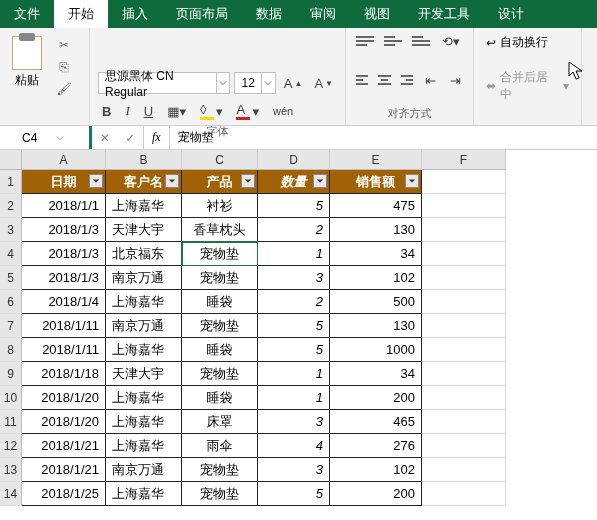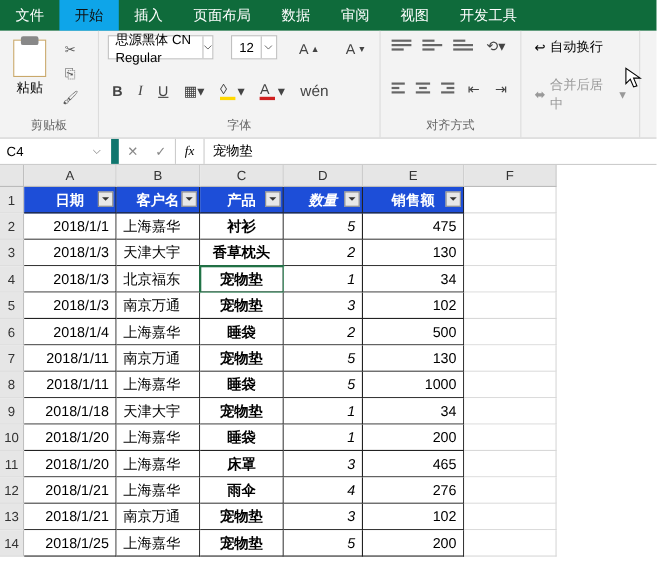--- a/index.html
+++ b/index.html
@@ -1,27 +1,27 @@
 <!DOCTYPE html>
 <html><head>
 <meta charset="utf-8">
 <style>
 * { margin: 0; padding: 0; box-sizing: border-box; font-family: "Microsoft YaHei", sans-serif; }
 body { width: 597px; height: 520px; overflow: hidden; background: #fff; position: relative; }
 
 
 .tabs { display: flex; background: #0f6b3b; height: 28px; align-items: stretch; font-size: 13px; }
 .tab { padding: 0 14px; color: #fff; display: flex; align-items: center; cursor: pointer; }
-.tab.active { background: #0ea5e9; color: #111; }
+.tab.active { background: #ffffff; color: #111; }
 
 
 .ribbon { height: 98px; background: #f3f3f3; border-bottom: 1px solid #d0d0d0; display: flex; position: relative; }
 .group { border-right: 1px solid #dcdcdc; padding: 4px 8px 2px 8px; display: flex; flex-direction: column; justify-content: space-between; }
 .group-label { text-align: center; font-size: 11px; color: #666; padding: 2px 0; }
-.row { display: flex; align-items: flex-end; gap: 16px; }
+.row { display: flex; align-items: center; gap: 4px; margin-top: 40px; }
 
 
 .clip { display:flex; gap:8px; align-items:flex-start; }
 .paste { display:flex; flex-direction:column; align-items:center; width:38px; }
 .paste-icon { width:30px; height:34px; background:#fff; border:1px solid #c9a86b; position:relative; margin-top:4px; }
 .paste-icon::before { content:""; position:absolute; top:-4px; left:6px; width:16px; height:8px; background:#888; border-radius:2px; }
 .paste-lbl { font-size:12px; margin-top:2px; }
 .side-btns { display:flex; flex-direction:column; gap:4px; margin-top:4px; }
 .sbtn { width:20px; height:18px; display:flex; align-items:center; justify-content:center; font-size:12px; color:#555; }
 
@@ -42,73 +42,73 @@
 .align-grid { display:flex; gap:6px; }
 .abox { width:22px; height:18px; display:flex; flex-direction:column; justify-content:center; gap:2px; padding:2px; }
 .abox div { height:2px; background:#666; }
 .indent { display:flex; gap:6px; margin-top:6px; }
 
 
 .wrap-btn { display:flex; align-items:center; font-size:12px; gap:4px; padding:2px 4px; }
 
 
 .fbar { display:flex; height:24px; border-bottom:1px solid #ccc; font-size:12px; align-items:stretch; background:#fff; }
-.namebox { width:108px; border-right:7px solid #0f766e; padding:0 6px; display:flex; align-items:center; }
+.namebox { width:92px; border-right:3px solid #0f766e; padding:0 22px; display:flex; align-items:center; }
 .namebox .dd { border:none; margin-left:auto; }
 .fbtns { width:52px; display:flex; align-items:center; justify-content:space-around; border-right:1px solid #ccc; color:#888; }
 .fx { font-style:italic; font-family:serif; padding:0 8px; display:flex; align-items:center; border-right:1px solid #ccc; }
 .fval { padding:0 8px; display:flex; align-items:center; flex:1; }
 
 
 .grid-wrap { position:relative; height:370px; overflow:hidden; }
 .corner { position:absolute; top:0; left:0; width:22px; height:20px; background:#e6e6e6; border-right:1px solid #bbb; border-bottom:1px solid #bbb; }
 .colheads { position:absolute; top:0; left:22px; display:flex; height:20px; }
 .ch { width:84px; background:#e6e6e6; border-right:1px solid #ccc; border-bottom:1px solid #bbb; text-align:center; font-size:12px; line-height:20px; color:#333; }
 .ch:first-child{width:84px;} .ch:nth-child(2){width:76px;} .ch:nth-child(3){width:76px;} .ch:nth-child(4){width:72px;} .ch:nth-child(5){width:92px;} .ch:nth-child(6){width:84px;}
 .rowheads { position:absolute; top:20px; left:0; width:22px; }
 .rh { height:24px; background:#e6e6e6; border-right:1px solid #bbb; border-bottom:1px solid #ddd; text-align:center; font-size:12px; line-height:24px; color:#333; }
 .cells { position:absolute; top:20px; left:22px; }
 .crow { display:flex; height:24px; }
 .cell { border-right:1px solid #222; border-bottom:1px solid #222; font-size:13px; padding:0 6px; line-height:23px; overflow:hidden; white-space:nowrap; background:#fff; }
-.cell.c0{width:84px;text-align:right;} .cell.c1{width:76px;} .cell.c2{width:76px;text-align:center;font-weight:bold;} .cell.c3{width:72px;text-align:right;font-style:italic;} .cell.c4{width:92px;text-align:right;} .cell.c5{width:84px; border-right:1px solid #d8d8d8; border-bottom:1px solid #d8d8d8;}
-.crow.hdr .cell { background:#1d4ed8; color:#fff; font-weight:bold; text-align:center; position:relative; }
+.cell.c0{width:84px;text-align:right;} .cell.c1{width:76px;} .cell.c2{width:76px;text-align:center;} .cell.c3{width:72px;text-align:right;font-style:italic;} .cell.c4{width:92px;text-align:right;} .cell.c5{width:84px; border-right:1px solid #d8d8d8; border-bottom:1px solid #d8d8d8;}
+.crow.hdr .cell { background:#a16207; color:#fff; font-weight:bold; text-align:center; position:relative; }
 .crow.hdr .cell:last-child { background:#fff; border-right:1px solid #d8d8d8; border-bottom:1px solid #d8d8d8; }
 .filter { position:absolute; right:2px; top:4px; width:14px; height:14px; background:#e8e8e8; border:1px solid #888; display:flex; align-items:center; justify-content:center; }
 .filter svg { width:8px; height:8px; }
 .active-cell { outline:2px solid #217346; outline-offset:-1px; }
 .cursor { position:absolute; left:568px; top:61px; width:16px; height:20px; }
 </style>
 </head>
 <body>
 
 <div class="tabs" id="tabbar">
     <div class="tab">文件</div>
     <div class="tab active">开始</div>
     <div class="tab">插入</div>
     <div class="tab">页面布局</div>
     <div class="tab">数据</div>
     <div class="tab">审阅</div>
     <div class="tab">视图</div>
     <div class="tab">开发工具</div>
+    <div class="tab">设计</div>
   </div>
 
 <div class="ribbon">
   <div class="group" style="width:90px">
     <div class="clip">
       <div class="paste">
         <div class="paste-icon"></div>
         <div class="paste-lbl">粘贴</div>
       </div>
       <div class="side-btns">
         <div class="sbtn">✂</div>
         <div class="sbtn">⎘</div>
         <div class="sbtn">🖌</div>
       </div>
     </div>
-    <div class="group-label">剪贴板</div>
   </div>
 
   <div class="group" style="width:256px">
     <div class="row">
       <div class="fontbox" style="width:150px">
         <span>思源黑体 CN Regular</span>
         <div class="dd">
             <svg viewBox="0 0 10 10">
               <path d="M1 3l4 4 4-4" stroke="#555" fill="none"></path>
             </svg>
@@ -125,21 +125,21 @@
       <div class="btn">A<sup style="font-size:8px">▲</sup></div>
       <div class="btn">A<sup style="font-size:8px">▼</sup></div>
     </div>
     <div class="fontrow2">
       <div class="btn bold">B</div>
       <div class="btn italic">I</div>
       <div class="btn under">U</div>
       <div class="btn">▦▾</div>
       <div class="btn"><span class="color-ylw">◊</span>▾</div>
       <div class="btn"><span class="color-red">A</span>▾</div>
-      <div class="btn" style="font-size:14px">wén</div>
+      <div class="btn" style="font-size:11px">wén</div>
     </div>
     <div class="group-label">字体</div>
   </div>
 
   <div class="group" style="width:128px">
     <div class="align-grid">
       <div class="abox">
           <div></div>
           <div></div>
           <div style="width:60%"></div>

